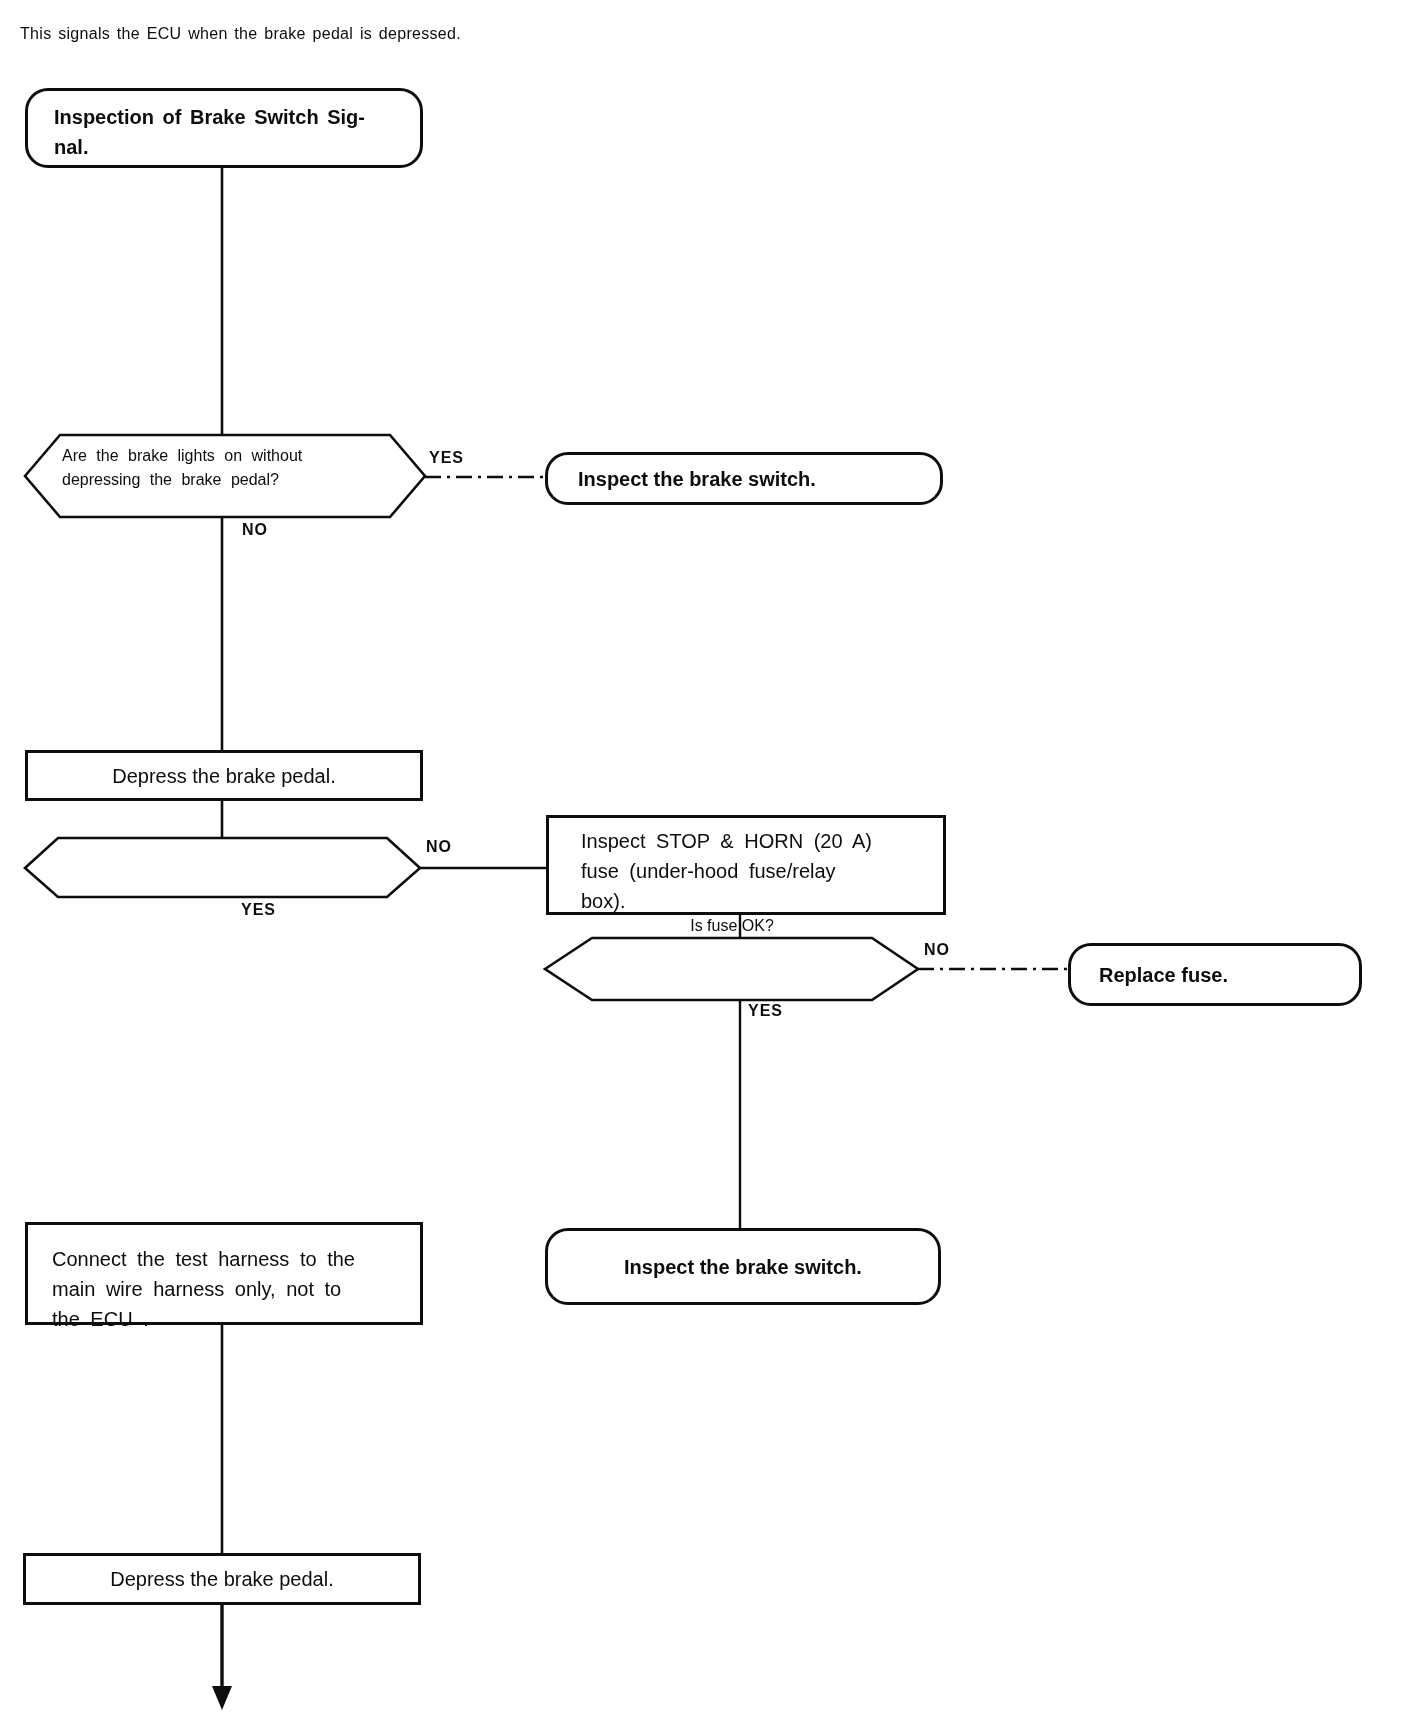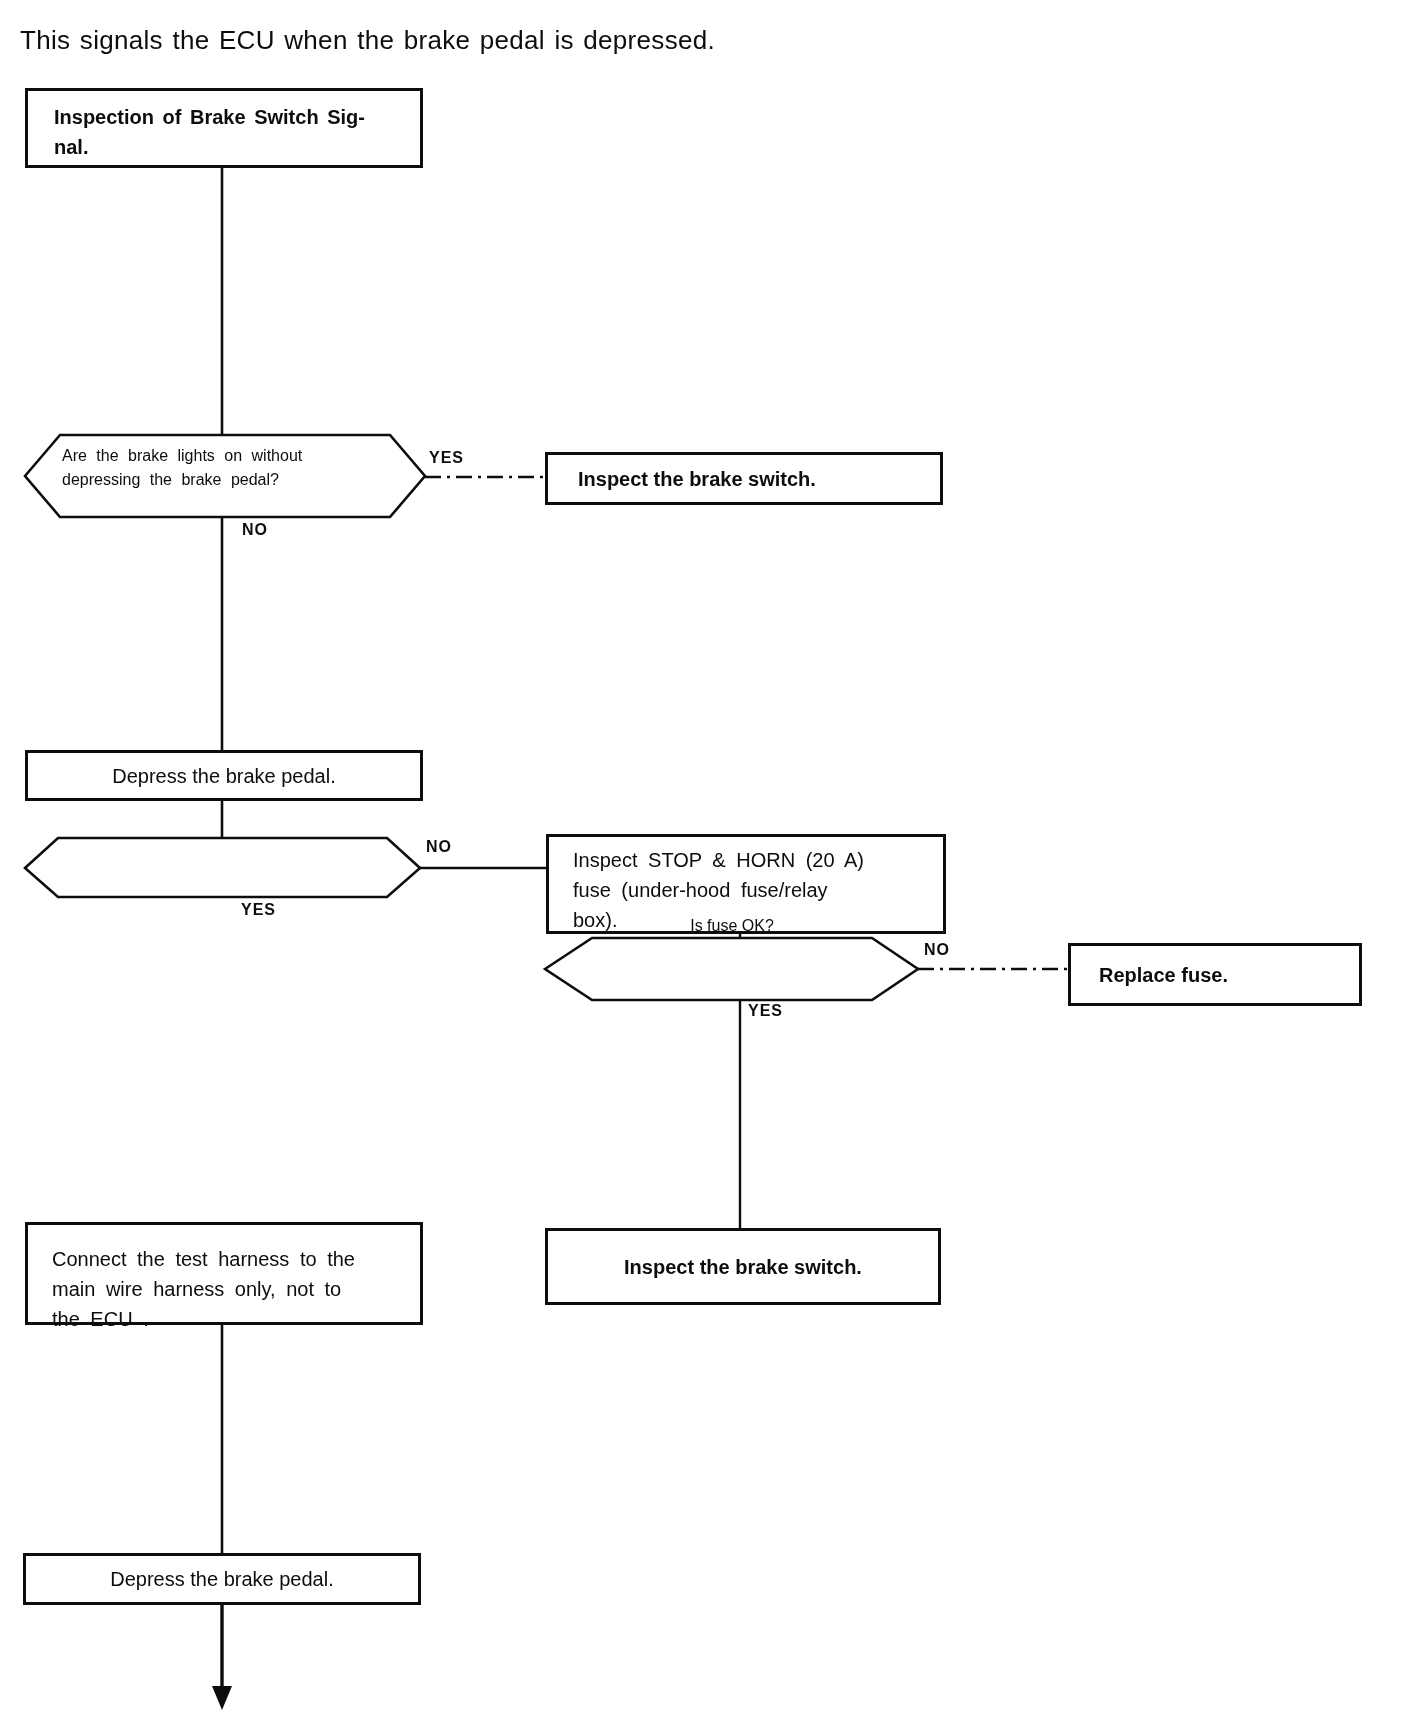--- a/index.html
+++ b/index.html
@@ -10,37 +10,37 @@
     background: #ffffff;
     font-family: "Liberation Sans", "DejaVu Sans", sans-serif;
     color: #0d0d0d;
     overflow: hidden;
   }
   .layer { position: absolute; left: 0; top: 0; width: 1408px; height: 1714px; }
   svg.layer { pointer-events: none; }
 
   .txt {
     position: absolute;
-    font-size: 26px;
+    font-size: 16px;
     line-height: 1.45;
     color: #0d0d0d;
     white-space: pre-line;
   }
   .intro { letter-spacing: 0.3px; word-spacing: 2px; }
 
   .node {
     position: absolute;
     border: 3px solid #0d0d0d;
     background: #ffffff;
     box-sizing: border-box;
     font-size: 20px;
     line-height: 1.5;
     white-space: pre-line;
   }
-  .node.bold { font-weight: 700; }
+  .node.bold { font-weight: 700; border-radius: 23px; }
   .node.vcenter { display: flex; align-items: center; }
   .node.center { display: flex; align-items: center; justify-content: center; text-align: left; }
   .wide-words { word-spacing: 5px; }
 
   .hex-text {
     position: absolute;
     font-size: 16px;
     line-height: 1.5;
     white-space: pre-line;
   }
@@ -94,21 +94,21 @@
   <div class="branch-label" style="left:429px; top:449px;">YES</div>
   <div class="branch-label" style="left:242px; top:521px;">NO</div>
 
   <div class="node bold vcenter" style="left:545px; top:452px; width:398px; height:53px; padding-left:30px;">Inspect the brake switch.</div>
 
   <div class="node center" style="left:25px; top:750px; width:398px; height:51px;">Depress the brake pedal.</div>
 
   <div class="branch-label" style="left:426px; top:838px;">NO</div>
   <div class="branch-label" style="left:241px; top:901px;">YES</div>
 
-  <div class="node wide-words" style="left:546px; top:834px; width:400px; height:100px; padding:8px 24px;">Inspect STOP &amp; HORN (20 A)
+  <div class="node wide-words" style="left:546px; top:815px; width:400px; height:100px; padding:8px 32px;">Inspect STOP &amp; HORN (20 A)
 fuse (under-hood fuse/relay
 box).</div>
 
   <div class="hex-text center" style="left:592px; top:894px; width:280px; height:64px;">Is fuse OK?</div>
   <div class="branch-label" style="left:924px; top:941px;">NO</div>
   <div class="branch-label" style="left:748px; top:1002px;">YES</div>
 
   <div class="node bold vcenter" style="left:1068px; top:943px; width:294px; height:63px; padding-left:28px;">Replace fuse.</div>
 
   <div class="node wide-words" style="left:25px; top:1222px; width:398px; height:103px; padding:19px 24px;">Connect the test harness to the

